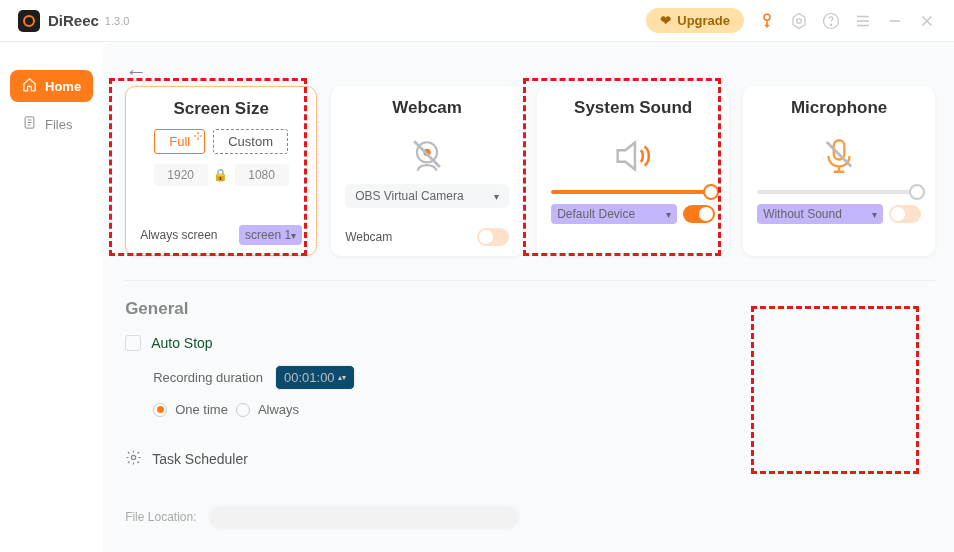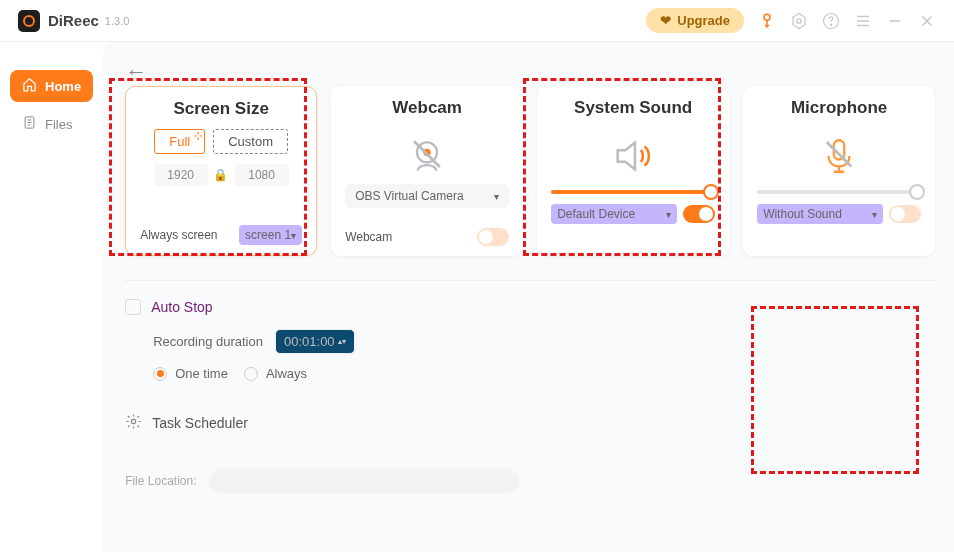--- a/index.html
+++ b/index.html
@@ -45,26 +45,26 @@
   .slider { height: 4px; border-radius: 2px; position: relative; margin: 6px 0 10px; }
   .slider.full-o { background: #ff7a18; }
   .slider.grey { background: #e5e5e5; }
   .slider.full-o::after, .slider.grey::after { content: ''; position: absolute; width: 12px; height: 12px; background: #fff; border: 2px solid; border-radius: 50%; top: -6px; }
   .slider.full-o::after { right: -4px; border-color: #ff7a18; }
   .slider.grey::after { right: -4px; border-color: #ccc; }
   .sound-row { display: flex; align-items: center; gap: 6px; }
   .cam-select { background: #f5f6f8; border-radius: 6px; padding: 5px 10px; font-size: 12px; color: #666; cursor: pointer; display: flex; justify-content: space-between; align-items: center; margin-bottom: 8px; }
   .general-head { font-size: 17px; font-weight: 700; color: #888; margin-bottom: 16px; }
   .general { position: relative; }
-  .checkbox-row { display: flex; align-items: center; gap: 10px; font-size: 14px; color: #701a75; margin-bottom: 14px; }
+  .checkbox-row { display: flex; align-items: center; gap: 10px; font-size: 14px; color: #14532d; margin-bottom: 14px; }
   .chkbox { width: 16px; height: 16px; border: 1.5px solid #ddd; border-radius: 3px; cursor: pointer; }
   .indent { margin-left: 28px; }
   .dur-row { display: flex; align-items: center; gap: 12px; font-size: 13px; color: #666; margin-bottom: 12px; }
   .dur-in { border: 1px solid #eee; background: #0c4a6e; border-radius: 5px; padding: 4px 8px; font-size: 13px; color: #bbb; width: 80px; display: flex; align-items: center; justify-content: space-between; }
-  .radio-row { display: flex; gap: 16px; font-size: 13px; color: #666; }
+  .radio-row { display: flex; gap: 8px; font-size: 13px; color: #666; }
   .radio { display: flex; align-items: center; gap: 8px; cursor: pointer; }
   .radio-dot { width: 14px; height: 14px; border: 1.5px solid #ccc; border-radius: 50%; display: flex; align-items: center; justify-content: center; }
   .radio-dot.sel::after { content: ''; width: 7px; height: 7px; background: #ff7a18; border-radius: 50%; }
   .task-row { display: flex; align-items: center; gap: 10px; font-size: 14px; color: #555; margin-top: 32px; }
   .gear { color: #888; }
   .file-row { display: flex; align-items: center; gap: 12px; font-size: 12px; color: #aaa; margin-top: 36px; }
   .file-path { background: #f2f2f3; height: 24px; width: 310px; border-radius: 12px; filter: blur(1px); }
   .rec-wrap { position: absolute; right: 26px; top: 282px; }
   .rec-outer { width: 148px; height: 148px; border-radius: 50%; border: 6px solid #ffe1cb; display: flex; align-items: center; justify-content: center; }
   .rec-btn { width: 120px; height: 120px; border-radius: 50%; background: radial-gradient(circle at 40% 30%, #ff9a3d, #ff7a18); box-shadow: 0 6px 14px rgba(255,122,24,.45), inset 0 -6px 10px rgba(0,0,0,.12); display: flex; align-items: center; justify-content: center; color: #fff; font-weight: 800; font-size: 26px; cursor: pointer; letter-spacing: 2px; }
@@ -230,20 +230,21 @@
           </span>
           <div class="toggle off"></div>
         </div>
       </div>
 
     </div>
 
     <div class="divider-below-cards"></div>
 
     <div class="general">
+      <div class="general-head">General</div>
 
       <div class="checkbox-row">
         <div class="chkbox"></div>
         <span>Auto Stop</span>
       </div>
 
       <div class="indent">
         <div class="dur-row">
           <span>Recording duration</span>
           <div class="dur-in">

